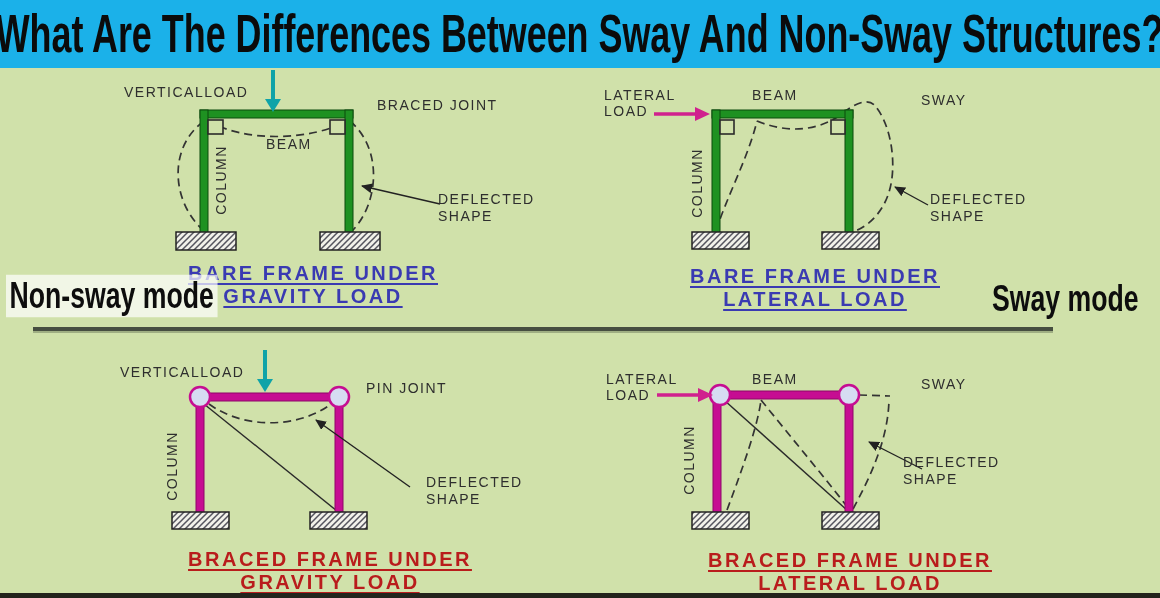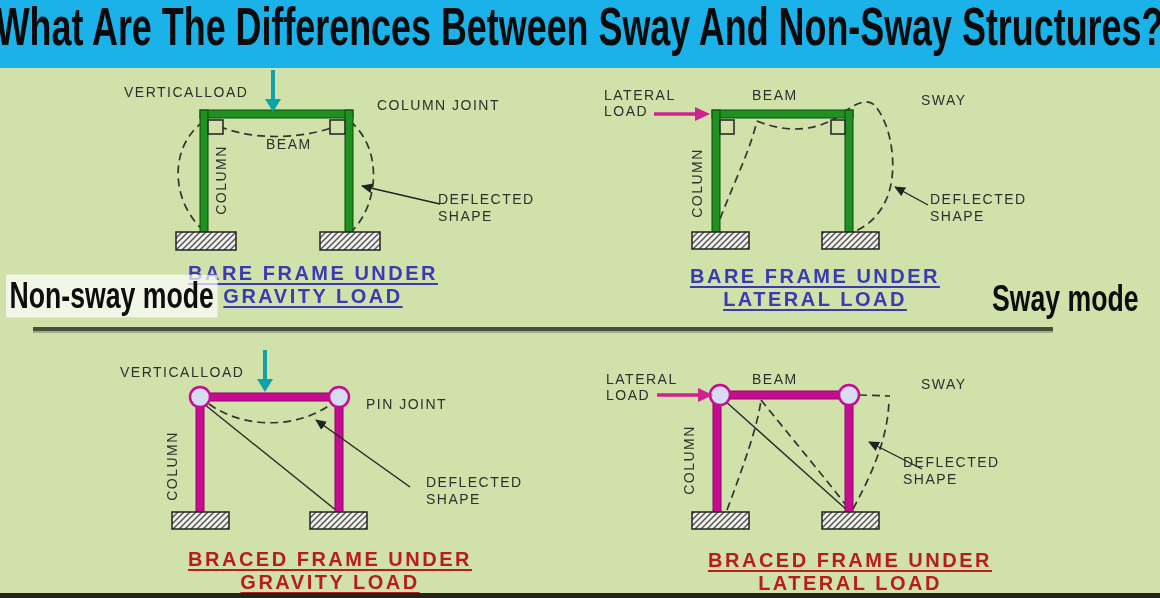--- a/index.html
+++ b/index.html
@@ -1,19 +1,19 @@
 <!DOCTYPE html>
 <html><head>
 <meta charset="utf-8">
 <style>
   html,body{margin:0;padding:0;}
   .stage{position:relative;width:1160px;height:598px;background:#d0e1aa;overflow:hidden;
          font-family:"Liberation Sans",sans-serif;}
   .titlebar{position:absolute;left:0;top:0;width:1160px;height:68px;background:#1bb1e9;
-            display:flex;align-items:flex-start;justify-content:center;z-index:3;}
+            display:flex;align-items:center;justify-content:center;z-index:3;}
   .title{font-weight:bold;font-size:46px;color:#0b0b0b;white-space:nowrap;
          transform:scale(.78,1.15);transform-origin:50% 50%;letter-spacing:0;}
   svg.canvas{position:absolute;left:0;top:0;z-index:1;}
   .lbl{position:absolute;z-index:2;font-size:14px;letter-spacing:1.5px;color:#2e2e2e;white-space:nowrap;}
   .rot{width:80px;text-align:center;transform:rotate(-90deg);transform-origin:50% 50%;}
   .cap{position:absolute;z-index:2;text-align:center;font-weight:bold;font-size:20px;letter-spacing:2.5px;}
   .cap div{text-decoration:underline;text-underline-offset:3px;line-height:23px;white-space:nowrap;}
   .cap.topc{color:#3a3ab2;}
   .cap.botc{color:#b91c1c;}
   .mode{position:absolute;z-index:4;font-weight:bold;font-size:31px;color:#0d0d0d;white-space:nowrap;
@@ -132,21 +132,21 @@
       <rect x="822" y="512" width="57" height="17" fill="url(#hatch)"></rect>
     </g>
     <g>
       <line x1="657" y1="395" x2="700" y2="395" stroke="#d0218e" stroke-width="3.5"></line>
       <polygon points="698,388 698,402 713,395" fill="#d0218e"></polygon>
     </g>
     <line x1="922" y1="469" x2="869" y2="442" stroke="#222" stroke-width="1.4" marker-end="url(#arrow)"></line>
   </svg>
 
   <div class="lbl" style="left:124px;top:84px">VERTICALLOAD</div>
-  <div class="lbl" style="left:377px;top:97px">COLUMN JOINT</div>
+  <div class="lbl" style="left:377px;top:97px">BRACED JOINT</div>
   <div class="lbl" style="left:266px;top:136px">BEAM</div>
   <div class="lbl rot" style="left:181px;top:172px">COLUMN</div>
   <div class="lbl" style="left:438px;top:191px">DEFLECTED</div>
   <div class="lbl" style="left:438px;top:208px">SHAPE</div>
   <div class="cap topc" style="left:158px;top:262px;width:310px">
     <div>BARE FRAME UNDER</div>
     <div>GRAVITY LOAD</div>
   </div>
 
   <div class="lbl" style="left:604px;top:87px">LATERAL</div>
@@ -159,21 +159,21 @@
   <div class="cap topc" style="left:660px;top:265px;width:310px">
     <div>BARE FRAME UNDER</div>
     <div>LATERAL LOAD</div>
   </div>
 
   <div class="mode halo" style="left:6px;top:278px">Non-sway mode</div>
   <div class="mode" style="left:992px;top:281px">Sway mode</div>
   <div class="divider"></div>
 
   <div class="lbl" style="left:120px;top:364px">VERTICALLOAD</div>
-  <div class="lbl" style="left:366px;top:396px">PIN JOINT</div>
+  <div class="lbl" style="left:366px;top:380px">PIN JOINT</div>
   <div class="lbl rot" style="left:132px;top:458px">COLUMN</div>
   <div class="lbl" style="left:426px;top:474px">DEFLECTED</div>
   <div class="lbl" style="left:426px;top:491px">SHAPE</div>
   <div class="cap botc" style="left:170px;top:548px;width:320px">
     <div>BRACED FRAME UNDER</div>
     <div>GRAVITY LOAD</div>
   </div>
 
   <div class="lbl" style="left:606px;top:371px">LATERAL</div>
   <div class="lbl" style="left:606px;top:387px">LOAD</div>

